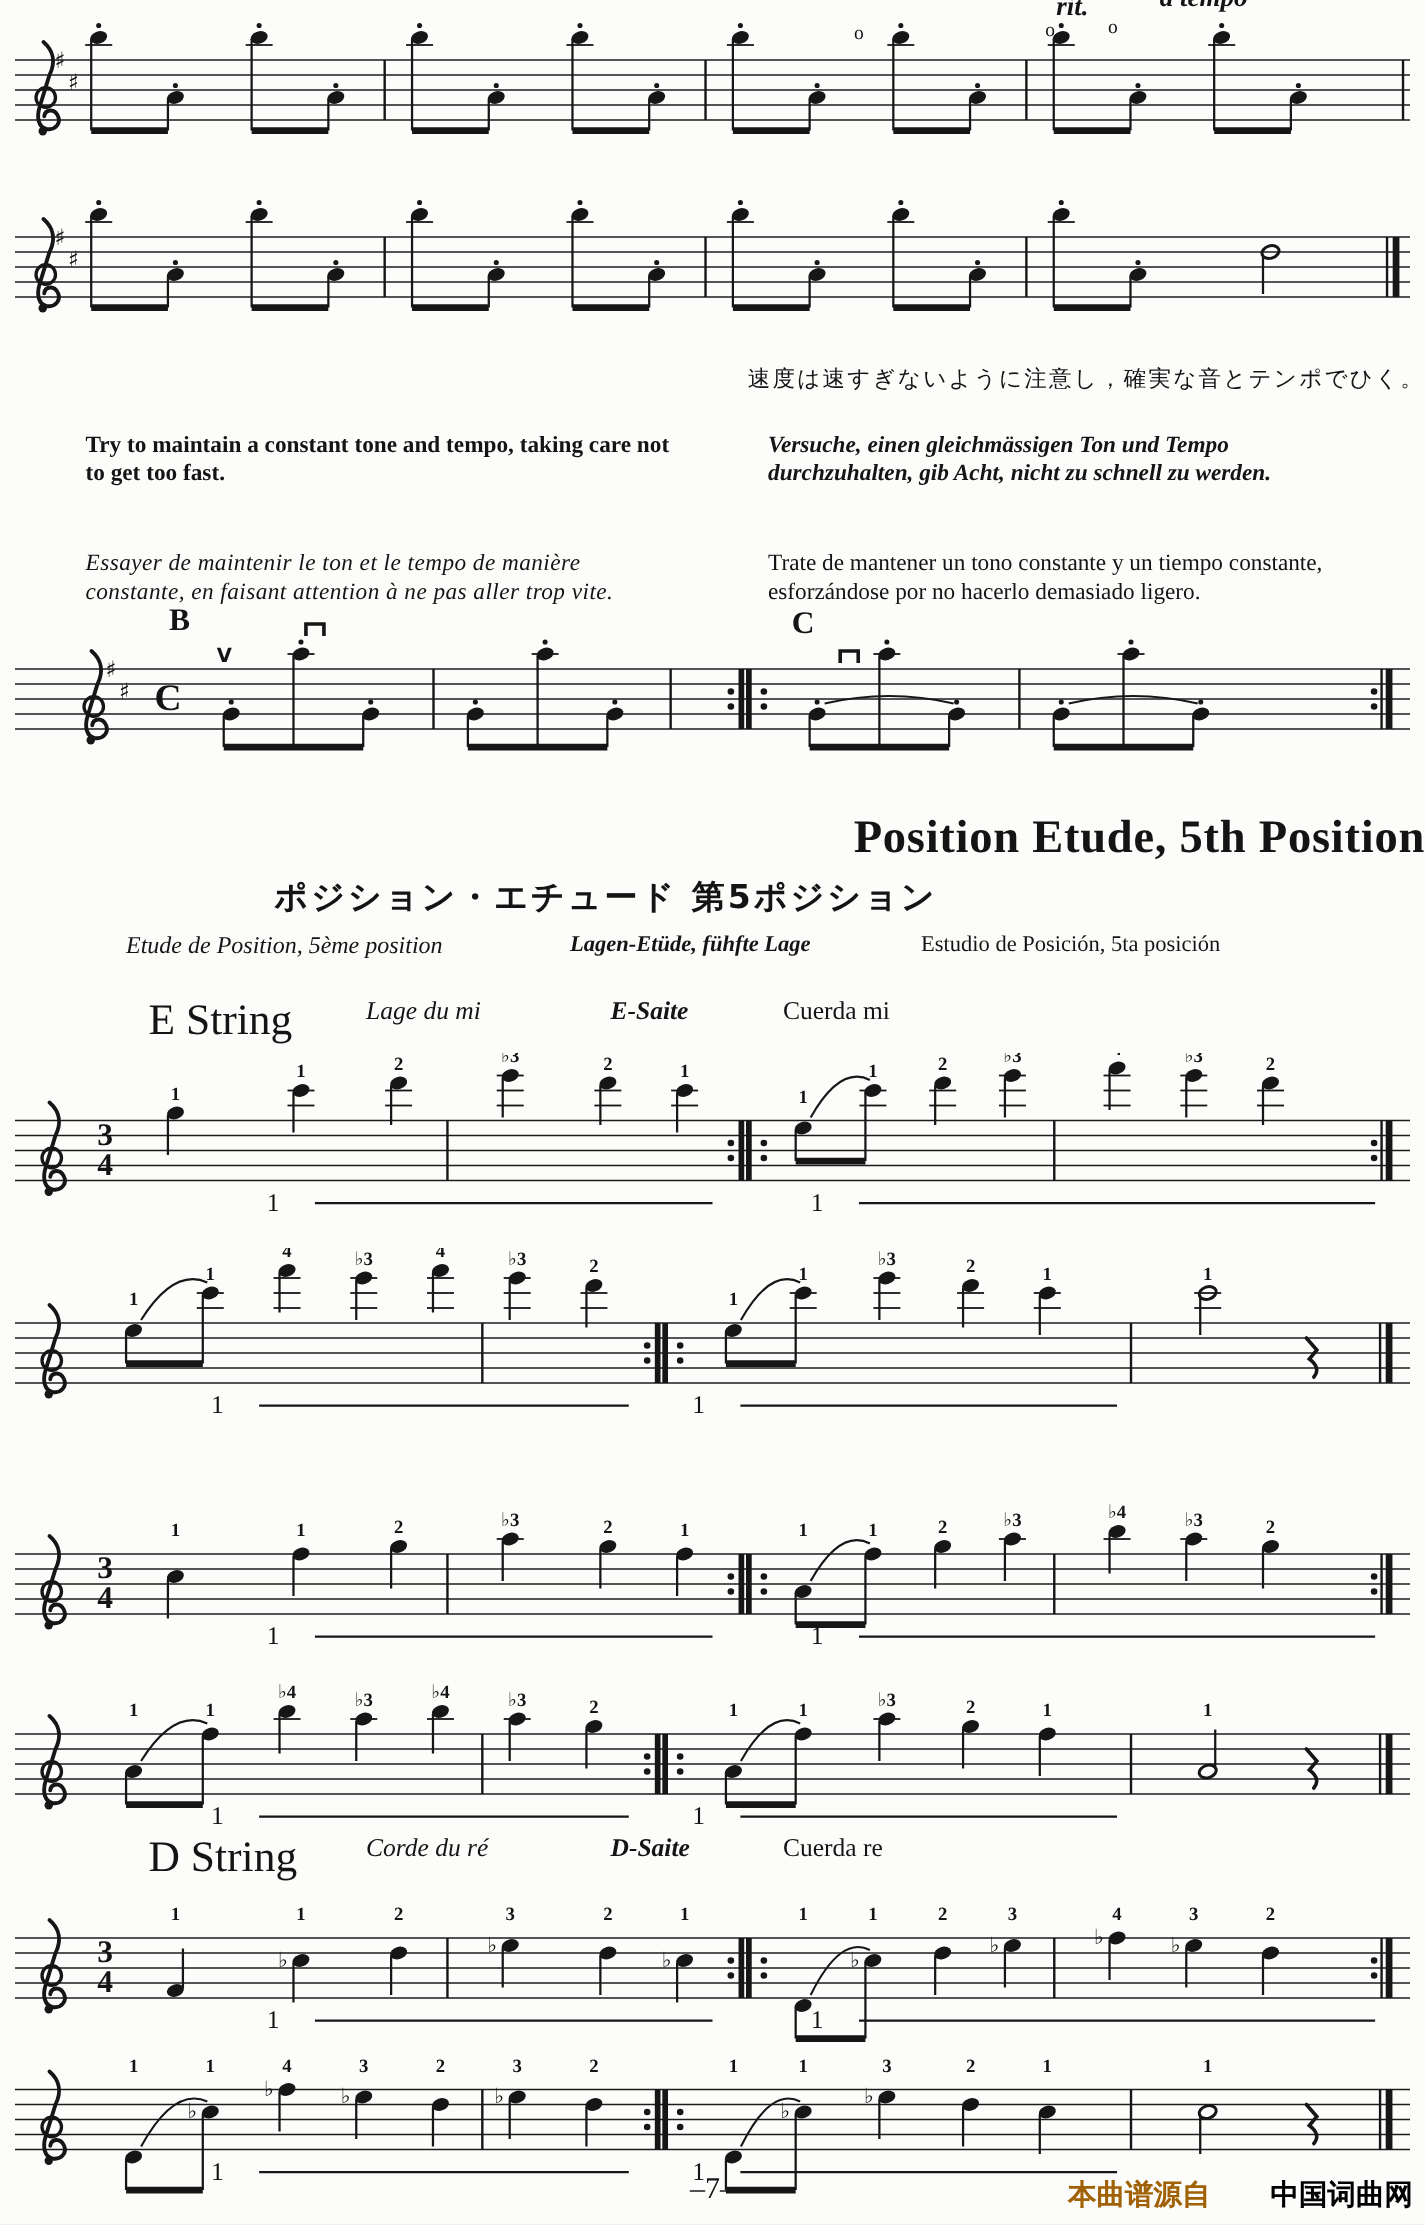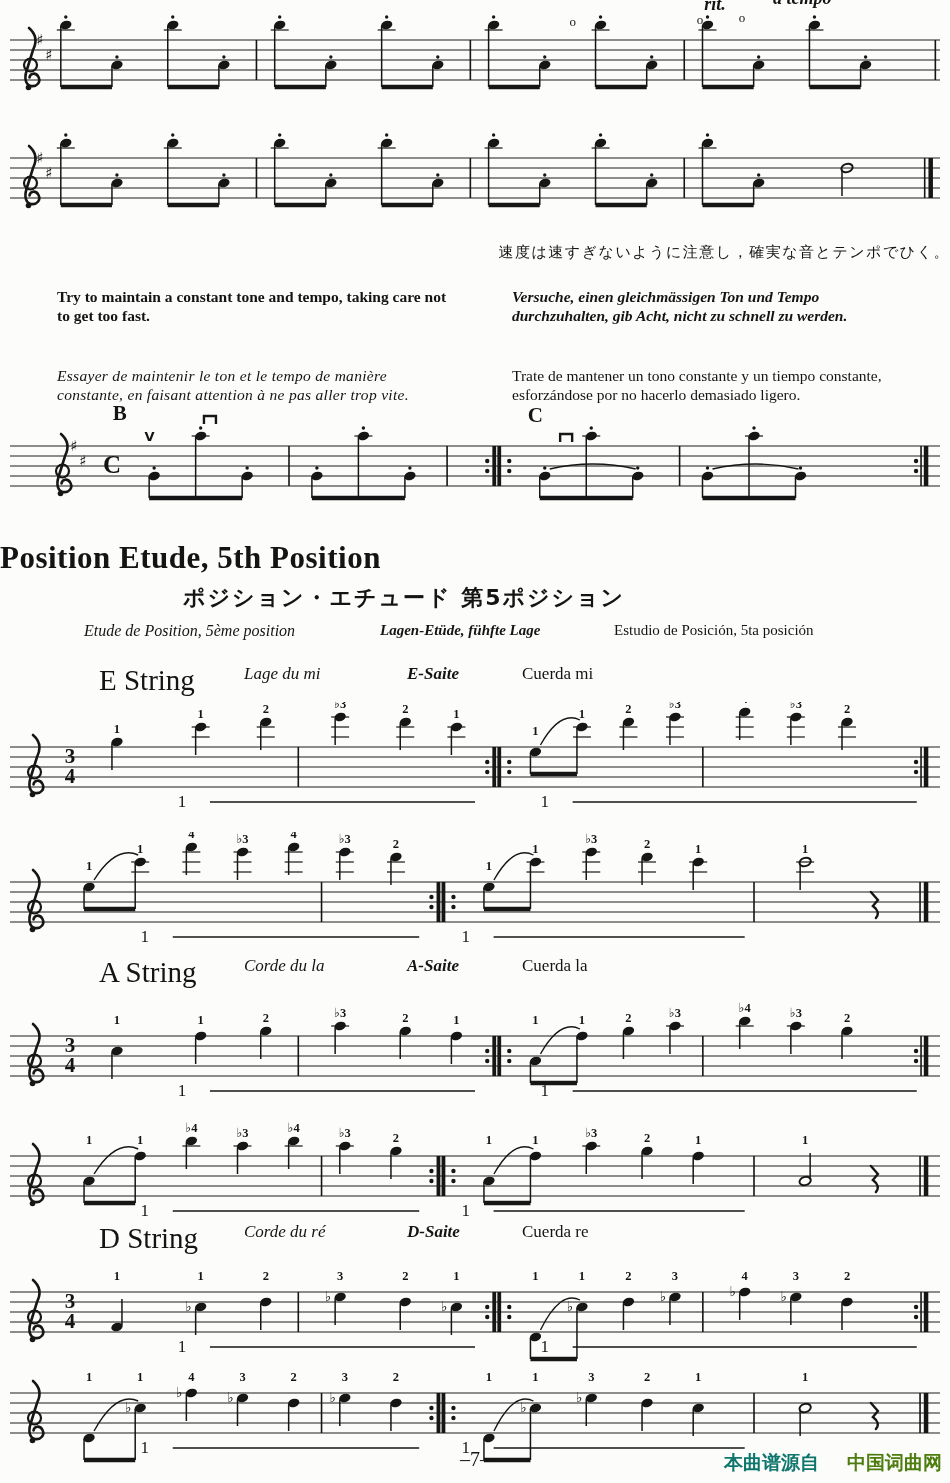--- a/index.html
+++ b/index.html
@@ -21,40 +21,40 @@
   .jp-line{position:absolute;top:243px;left:0;width:950px;text-align:right;
            font:15px "DejaVu Sans",sans-serif;letter-spacing:1.5px;}
   .instr-grid{position:absolute;top:276px;left:45px;width:880px;display:grid;
               grid-template-columns:420px 425px;column-gap:35px;row-gap:17px;}
   .instr-grid p{margin:12px;font-size:15.5px;line-height:1.22;}
   .instr-en{font-weight:bold;}
   .instr-de{font-weight:bold;font-style:italic;}
   .instr-fr{font-style:italic;letter-spacing:.3px;}
   .instr-es{font-weight:normal;}
 
-  .title-main{position:absolute;top:540px;left:0;width:950px;margin:0;text-align:left;
+  .title-main{position:absolute;top:540px;left:0;width:950px;margin:0;text-align:right;
               font:bold 31px "Liberation Serif",serif;letter-spacing:.5px;}
   .title-jp{position:absolute;top:583px;left:0;width:808px;text-align:center;
             font:bold 22px "DejaVu Sans",sans-serif;letter-spacing:2px;}
   .title-langs{position:absolute;top:622px;left:0;width:950px;height:24px;}
   .tl-fr{position:absolute;left:84px;font-style:italic;font-size:16px;}
   .tl-de{position:absolute;left:380px;font-weight:bold;font-style:italic;font-size:15px;}
   .tl-es{position:absolute;left:614px;font-size:15px;}
 
   .string-heading{position:absolute;left:99px;width:830px;display:flex;align-items:flex-start;}
   .sh-en{width:145px;font-size:29px;}
   .sh-fr{width:163px;font-style:italic;font-size:17px;}
   .sh-de{width:115px;font-weight:bold;font-style:italic;font-size:17px;}
   .sh-es{font-size:17px;}
   #hd-e{top:664px;} #hd-a{top:956px;} #hd-d{top:1222px;}
 
   .footer{position:absolute;top:1448px;left:0;width:950px;height:34px;}
   .pageno{position:absolute;left:0;width:950px;text-align:center;font-size:20px;}
   .source{position:absolute;right:8px;top:2px;font:bold 19px "DejaVu Sans",sans-serif;}
-  .src-pre{color:#0f766e;margin-right:28px;}
+  .src-pre{color:#a16207;margin-right:40px;}
   .src-site{font-weight:bold;}
 </style>
 </head>
 <body>
 
 <div class="page">
 
   <svg class="staff" viewBox="0 0 950 118" style="top: -2px; height: 118px;">
       <line x1="10" y1="42" x2="940" y2="42" stroke="#1c1c1c" stroke-width="1.1"></line>
       <line x1="10" y1="52" x2="940" y2="52" stroke="#1c1c1c" stroke-width="1.1"></line>
@@ -501,26 +501,20 @@
       <line x1="530.4499999999999" y1="31" x2="530.4499999999999" y2="77" stroke="#161616" stroke-width="1.5"></line>
       <line x1="483.95" y1="77" x2="530.4499999999999" y2="77" stroke="#161616" stroke-width="4.5"></line>
       <path d="M94.05000000000001,48 Q116.12500000000001,13 138.20000000000002,23" fill="none" stroke="#161616" stroke-width="1.4"></path>
       <path d="M493.95,48 Q513.6999999999999,13 533.4499999999999,23" fill="none" stroke="#161616" stroke-width="1.4"></path>
       <text x="144.85" y="110" class="ms-pos" text-anchor="middle">1</text>
       <line x1="172.75" y1="105" x2="419.2" y2="105" stroke="#161616" stroke-width="1.5"></line>
       <text x="465.7" y="110" class="ms-pos" text-anchor="middle">1</text>
       <line x1="493.6" y1="105" x2="744.7" y2="105" stroke="#161616" stroke-width="1.5"></line>
     </svg>
 
-  <div class="string-heading" id="hd-a">
-    <span class="sh-en">A String</span>
-    <span class="sh-fr">Corde du la</span>
-    <span class="sh-de">A-Saite</span>
-    <span class="sh-es">Cuerda la</span>
-  </div>
   <svg class="staff" viewBox="0 0 950 120" style="top: 996px; height: 120px;">
       <line x1="10" y1="40" x2="940" y2="40" stroke="#1c1c1c" stroke-width="1.1"></line>
       <line x1="10" y1="50" x2="940" y2="50" stroke="#1c1c1c" stroke-width="1.1"></line>
       <line x1="10" y1="60" x2="940" y2="60" stroke="#1c1c1c" stroke-width="1.1"></line>
       <line x1="10" y1="70" x2="940" y2="70" stroke="#1c1c1c" stroke-width="1.1"></line>
       <line x1="10" y1="80" x2="940" y2="80" stroke="#1c1c1c" stroke-width="1.1"></line>
       <path d="M33,28 C40,34 41,42 37,50 L30.5,71 C28,79 30,85 35,86 C41,87 45,82 42.5,77 C40,72 34,73 33.5,77.5" fill="none" stroke="#161616" stroke-width="2.6" stroke-linecap="round"></path>
       <circle cx="34.5" cy="65" r="6.5" fill="none" stroke="#161616" stroke-width="2.2"></circle>
       <circle cx="32.5" cy="87.5" r="2.8" fill="#161616"></circle>
       <text x="70" y="56" class="ms-time" text-anchor="middle">3</text>
@@ -814,16 +808,16 @@
       <path d="M493.95,76 Q513.6999999999999,36 533.4499999999999,46" fill="none" stroke="#161616" stroke-width="1.4"></path>
       <text x="144.85" y="98" class="ms-pos" text-anchor="middle">1</text>
       <line x1="172.75" y1="93" x2="419.2" y2="93" stroke="#161616" stroke-width="1.5"></line>
       <text x="465.7" y="98" class="ms-pos" text-anchor="middle">1</text>
       <line x1="493.6" y1="93" x2="744.7" y2="93" stroke="#161616" stroke-width="1.5"></line>
     </svg>
 
   <div class="footer">
     <span class="pageno">–7–</span>
     <span class="source">
-      <span class="src-pre">本曲谱源自</span><span class="src-site" style="color: #4d7c0f;">中国词曲网</span>
+      <span class="src-pre">本曲谱源自</span><span class="src-site" style="color: #000000;">中国词曲网</span>
     </span>
   </div>
 </div>
 
 </body></html>

